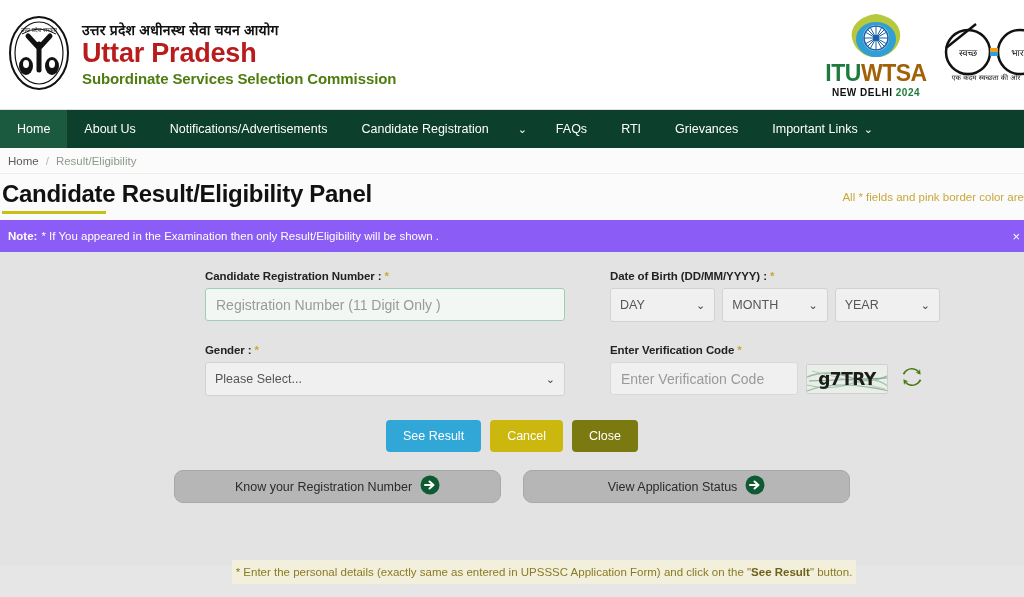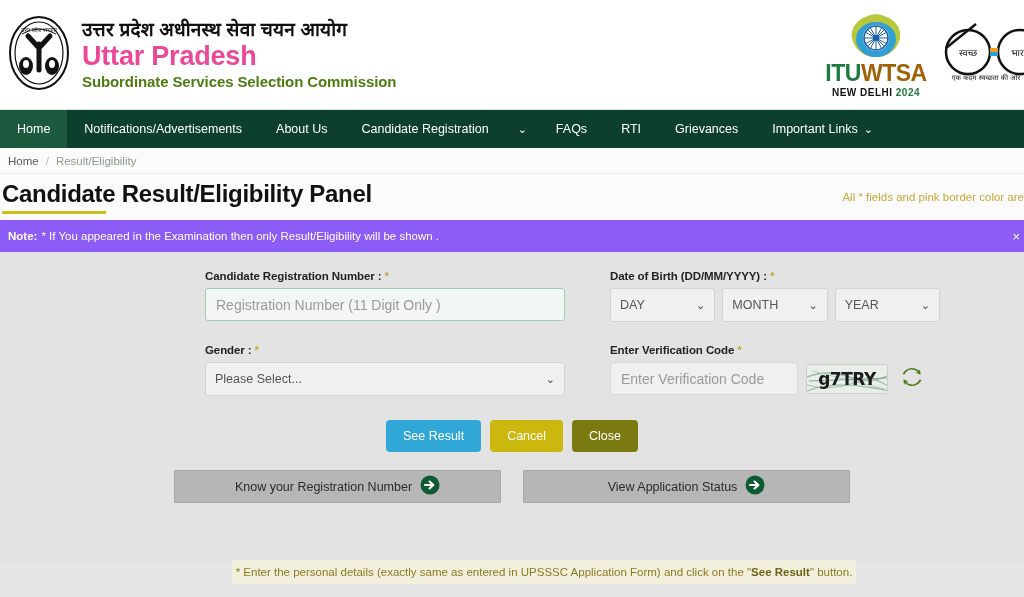--- a/index.html
+++ b/index.html
@@ -13,25 +13,25 @@
 
   
   .header {
     height: 110px; background: #ffffff;
     display: flex; align-items: center; position: relative;
     border-bottom: 1px solid #e0e0e0;
   }
   .emblem { margin-left: 8px; flex: 0 0 auto; }
   .brand { margin-left: 12px; line-height: 1.15; }
   .brand .hindi {
-    font-size: 19px; color: #111; font-weight: 600; letter-spacing: .2px;
+    font-size: 14px; color: #111; font-weight: 600; letter-spacing: .2px;
     margin-bottom: 1px;
   }
   .brand .en-main {
-    font-size: 27px; font-weight: bold; color: #ec4899; letter-spacing: -.2px;
+    font-size: 27px; font-weight: bold; color: #b91c1c; letter-spacing: -.2px;
     line-height: 1.1;
   }
   .brand .en-sub {
     font-size: 15px; font-weight: bold; color: #4d7c0f; letter-spacing: -.1px;
     margin-top: 1px;
   }
   .header-logos {
     position: absolute; right: 0; top: 0; height: 110px;
     display: flex; align-items: center; gap: 6px;
   }
@@ -150,21 +150,21 @@
   .btn-primary { background: #30a7d7; }
   .btn-warn { background: #ccb70e; }
   .btn-olive { background: #7b7a10; }
 
   .wide-row {
     position: absolute; top: 218px; left: 0; width: 1024px;
     display: flex; justify-content: center; gap: 22px;
   }
   .wide-btn {
     width: 327px; height: 33px; background: #b6b6b6; border: 1px solid #a8a8a8;
-    border-radius: 1px; display: flex; align-items: center; justify-content: center;
+    border-radius: 9px; display: flex; align-items: center; justify-content: center;
     gap: 8px; font-size: 12.5px; color: #2b2b2b; cursor: pointer;
   }
 
   
   .footnote {
     position: absolute; left: 232px; top: 560px; width: 624px; height: 24px;
     background: #f2efdc; display: flex; align-items: center; justify-content: center;
     font-size: 11.5px; color: #8a7b21;
   }
   .footnote b { color: #6e6118; }
@@ -237,24 +237,24 @@
         </svg>
       </div>
     </div>
   </div>
 
   <div class="nav">
     <div class="nav-item active">
       <span>Home</span>
     </div>
     <div class="nav-item">
+      <span>About Us</span>
+    </div>
+    <div class="nav-item">
       <span>Notifications/Advertisements</span>
-    </div>
-    <div class="nav-item">
-      <span>About Us</span>
     </div>
     <div class="nav-item">
       <span>Candidate Registration</span>
     </div>
     <div class="nav-item nav-caret">
       <span class="caret">⌄</span>
     </div>
     <div class="nav-item">
       <span>FAQs</span>
     </div>

